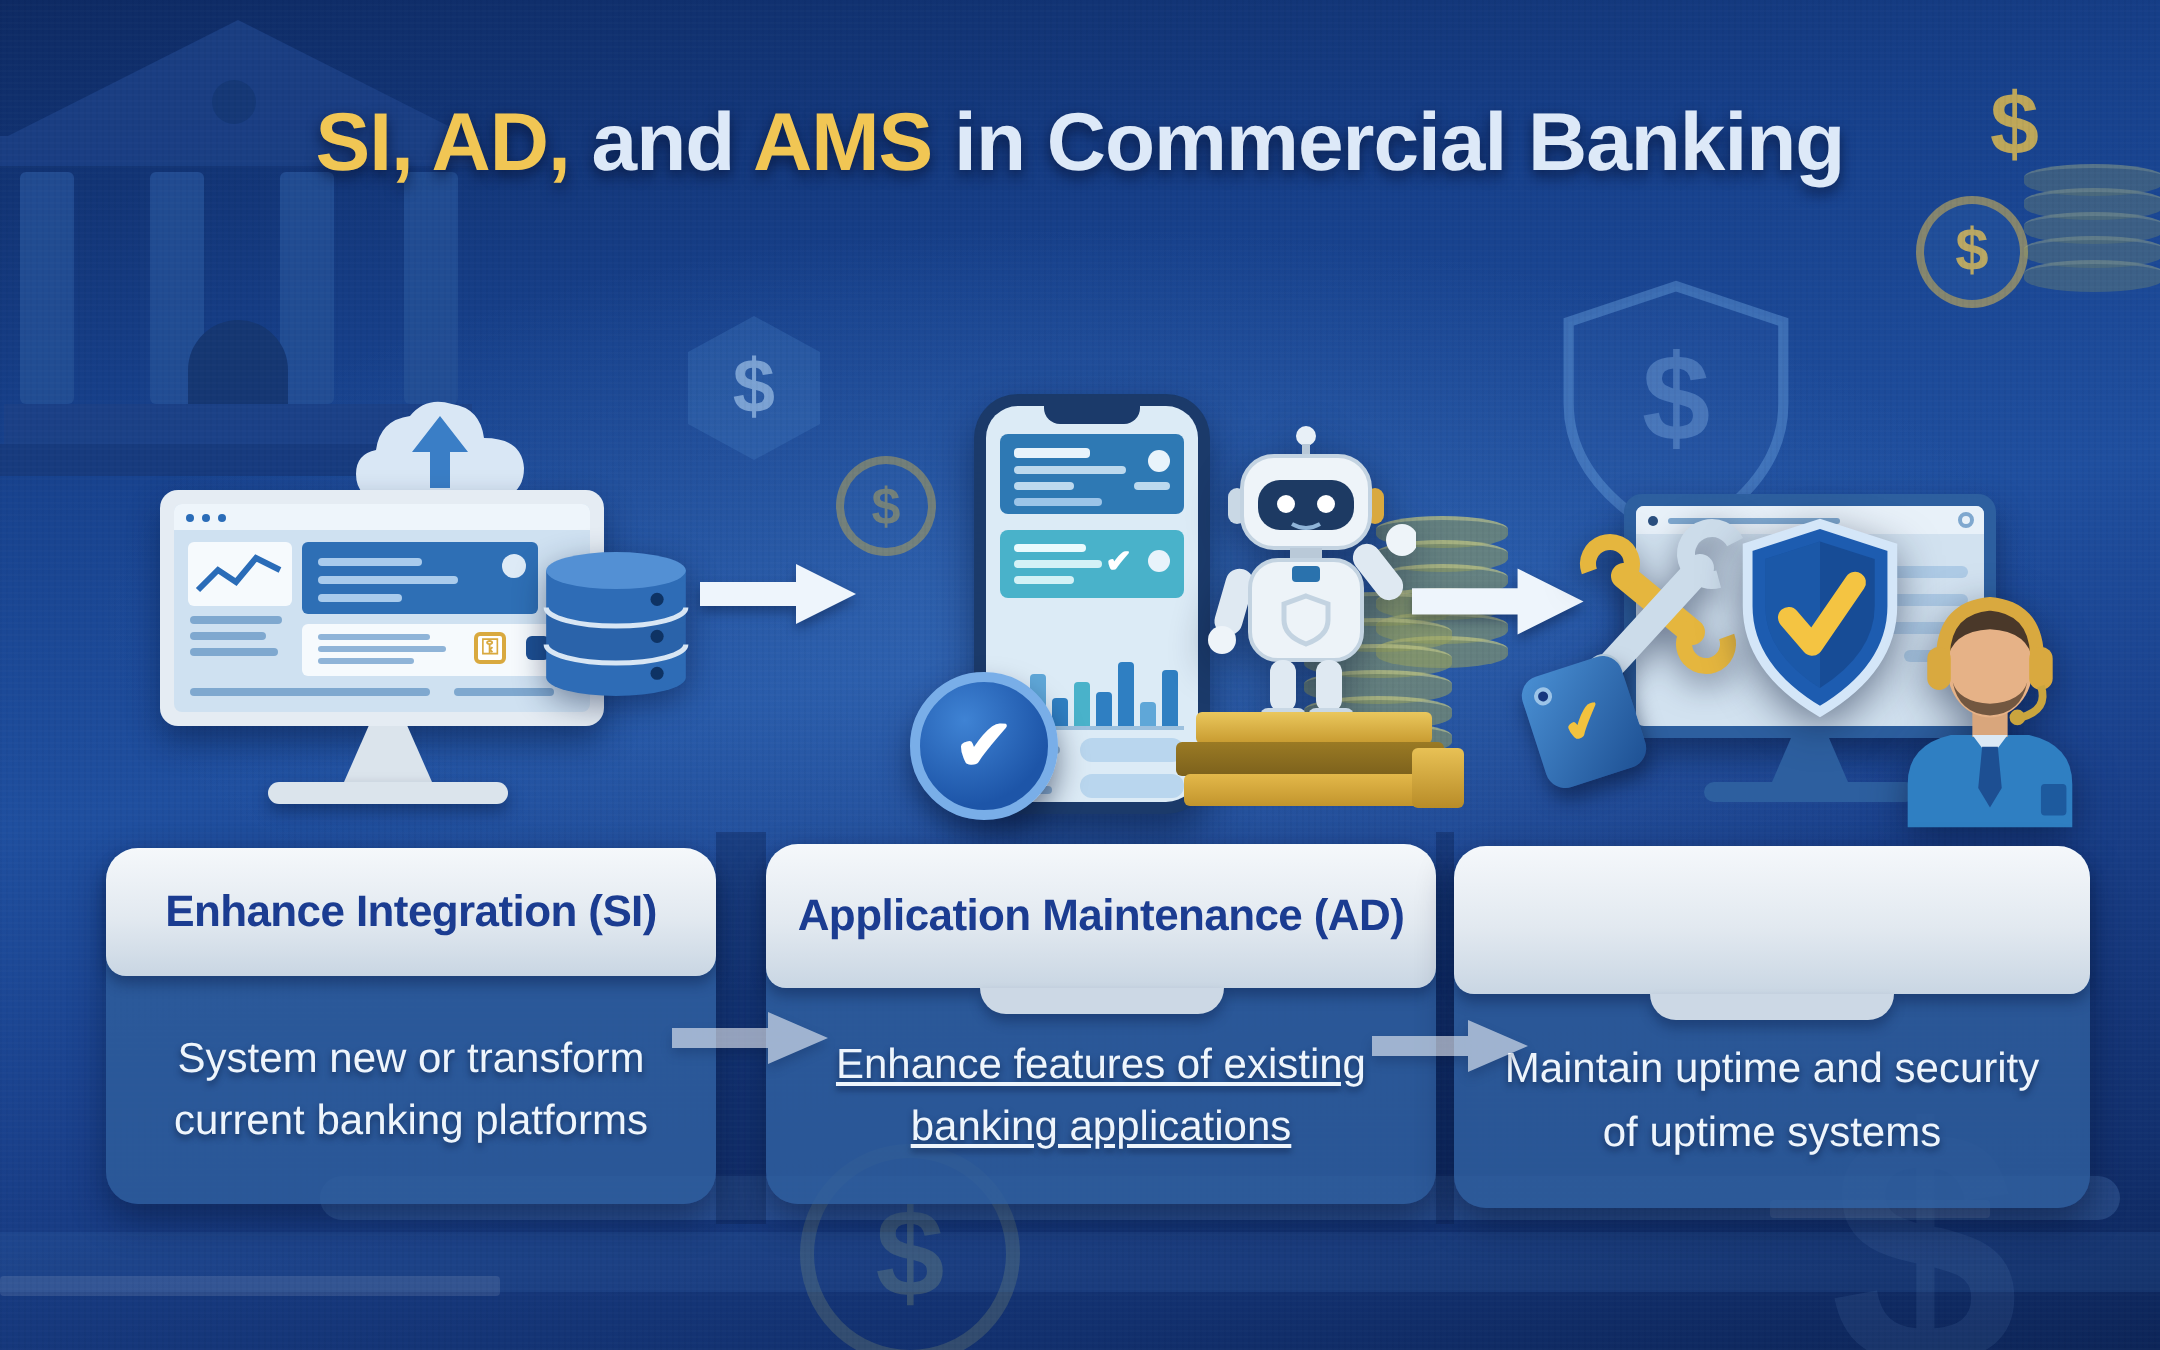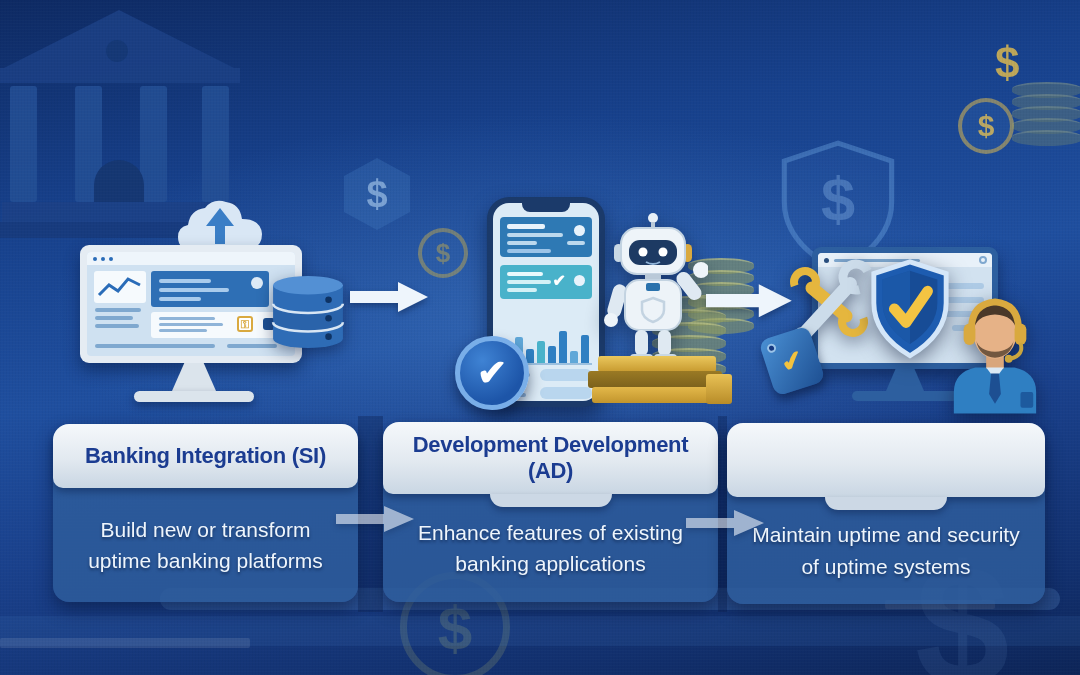--- a/index.html
+++ b/index.html
@@ -152,21 +152,21 @@
     padding:6px 10px; box-shadow:0 4px 7px rgba(8,25,65,0.4); }
   .card1 .card-header { height:64px; }
   .card2 .card-header { height:72px; }
   .card3 .card-header { height:74px; }
   .notchtab { position:absolute; left:50%; top:100%; transform:translateX(-50%);
     width:122px; height:13px; background:#ccd8e5; border-radius:0 0 14px 14px;
     box-shadow:0 4px 6px rgba(8,25,65,0.35); }
   .card-body { position:absolute; left:0; right:0; bottom:0; display:flex; align-items:center; justify-content:center;
     text-align:center; color:#eef5fc; font-size:21px; line-height:1.5;
     text-shadow:0 2px 3px rgba(8,22,55,0.55); padding:0 16px; }
-  .card1 .card-body { top:64px; } .card2 .card-body { top:72px; } .card3 .card-body { top:74px; }
+  .card1 .card-body { top:64px; } .card2 .card-body { top:72px;text-decoration:underline; } .card3 .card-body { top:74px; }
 </style>
 </head>
 <body>
 
 <div id="stage">
 
   <div class="abs bank">
     <div class="pediment"></div>
     <div class="peddot"></div>
     <div class="architrave"></div>
@@ -231,20 +231,23 @@
     <span>$</span>
   </div>
   <div class="abs floorband"></div>
   <div class="abs floorband2"></div>
   <div class="abs strip" style="left:0;top:638px;width:250px;height:10px"></div>
   <div class="abs strip" style="left:885px;top:600px;width:110px;height:9px"></div>
   <div class="abs gapshade" style="left:358px;top:416px;width:25px;height:196px"></div>
   <div class="abs gapshade" style="left:718px;top:416px;width:9px;height:196px"></div>
   <div class="texture"></div>
 
+  <div class="abs title">
+    <span class="gold">SI, AD,</span><span> and </span><span class="gold">AMS</span><span> in Commercial Banking</span>
+  </div>
 
   <div class="abs cloud">
     <svg viewBox="0 0 96 58">
       <path d="M21 54 Q6 54 6 41 Q6 31 16 29 Q18 14 33 12 Q41 2 54 6 Q68 8 70 23 Q89 23 90 38 Q90 52 75 54 Z" fill="#d9e7f5"></path>
       <polygon points="48,12 62,30 53,30 53,48 43,48 43,30 34,30" fill="#3a7ec6"></polygon>
     </svg>
   </div>
 
   <div class="abs monitor1">
     <div class="screen">
@@ -433,30 +436,30 @@
       <path d="M26 32 Q27 8 50 6 Q73 8 74 32" stroke="#d9a93f" stroke-width="7" fill="none"></path>
       <rect x="18" y="28" width="12" height="22" rx="6" fill="#d9a93f"></rect>
       <rect x="70" y="28" width="12" height="22" rx="6" fill="#d9a93f"></rect>
       <path d="M76 48 Q80 60 66 64" stroke="#caa53e" stroke-width="4" fill="none"></path>
       <circle cx="64" cy="64" r="4" fill="#caa53e"></circle>
     </svg>
   </div>
 
   <div class="card card1">
     <div class="card-header">
-      <span>Banking Integration (SI)</span>
+      <span>Enhance Integration (SI)</span>
     </div>
     <div class="card-body">
-      <span>Build new or transform uptime banking platforms</span>
+      <span>System new or transform current banking platforms</span>
     </div>
   </div>
 
   <div class="card card2">
     <div class="card-header">
-      <span>Development Development (AD)</span>
+      <span>Application Maintenance (AD)</span>
       <span class="notchtab"></span>
     </div>
     <div class="card-body">
       <span>Enhance features of existing banking applications</span>
     </div>
   </div>
 
   <div class="card card3">
     <div class="card-header">
       <span class="notchtab"></span>

